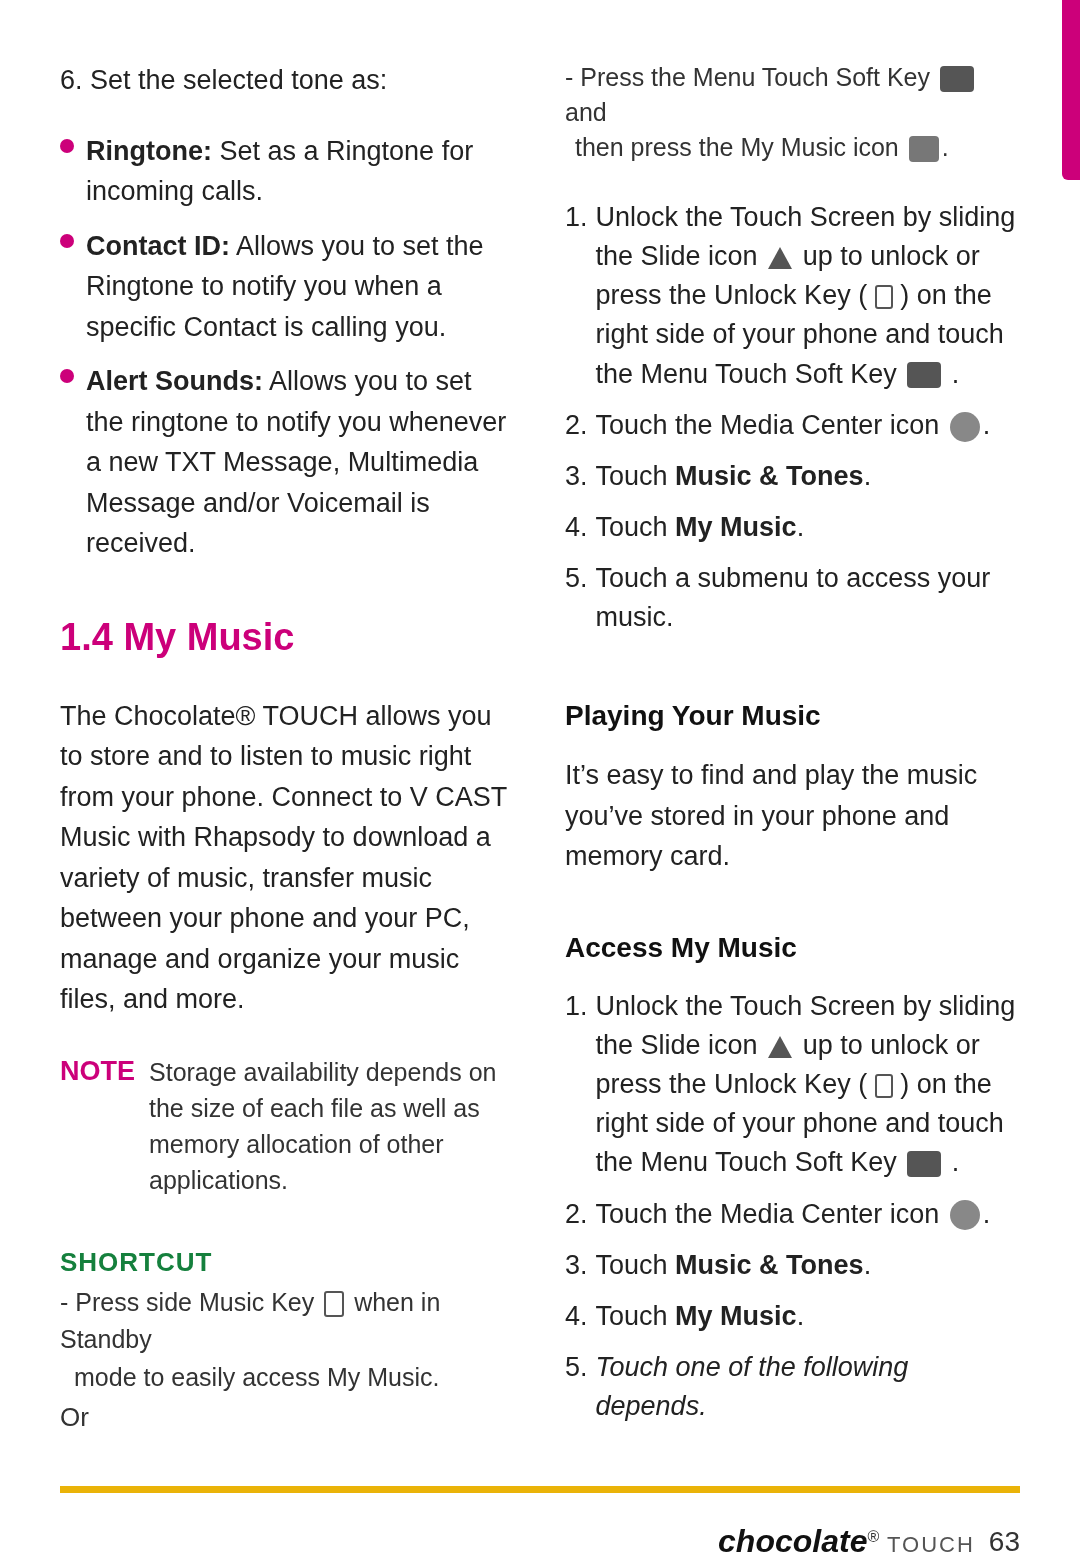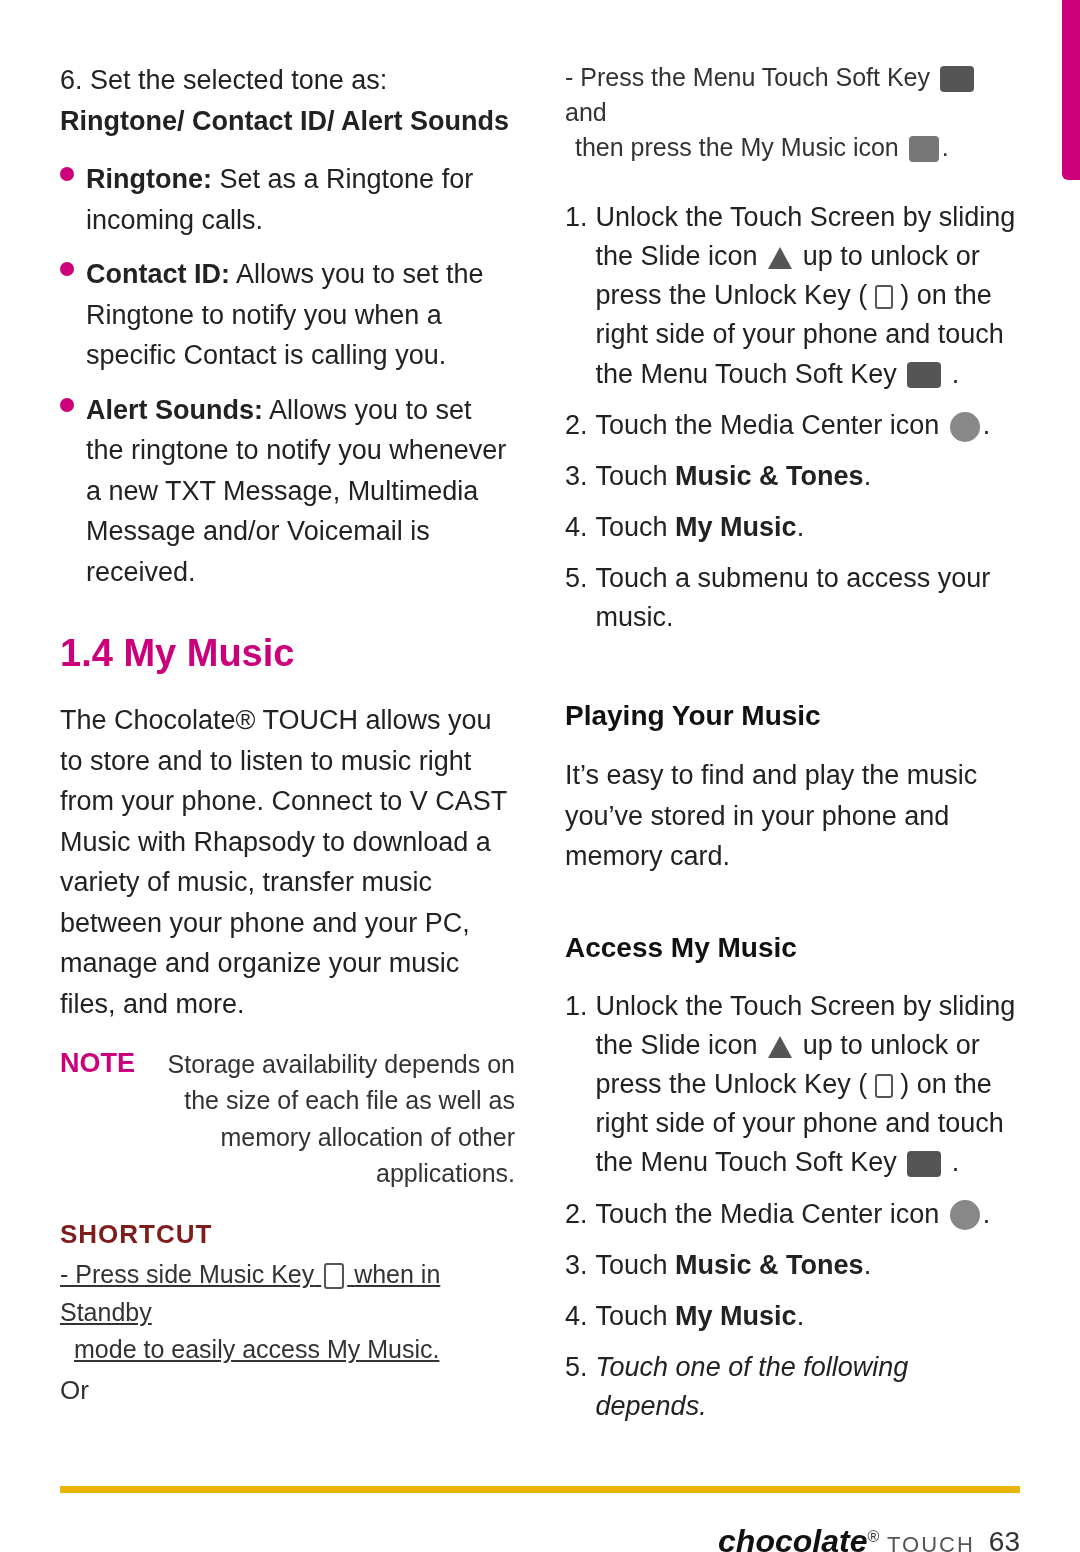--- a/index.html
+++ b/index.html
@@ -23,21 +23,21 @@
     .content-columns {
       display: flex;
       flex-direction: row;
       gap: 50px;
       flex: 1;
     }
     .left-column {
       flex: 1;
       display: flex;
       flex-direction: column;
-      gap: 0;
+      gap: 12px;
     }
     .right-column {
       flex: 1;
       display: flex;
       flex-direction: column;
       gap: 13px;
     }
     
     .top-right-note {
       font-size: 25px;
@@ -84,51 +84,49 @@
     .body-text {
       font-size: 27px;
       line-height: 1.5;
       color: #222;
       margin-bottom: 22px;
     }
     
     .note-box {
       display: flex;
       gap: 14px;
-      margin-bottom: 28px;
+      margin-bottom: 36px;
       align-items: flex-start;
-      text-align: right;
     }
     .note-label {
       font-size: 27px;
       font-weight: bold;
       color: #cc007a;
       flex-shrink: 0;
       padding-top: 2px;
     }
     .note-text {
       font-size: 25px;
       color: #333;
       line-height: 1.45;
     }
     
     .shortcut-label {
       font-size: 26px;
       font-weight: bold;
-      color: #7f1d1d;
+      color: #15803d;
       letter-spacing: 1px;
       margin-bottom: 6px;
       text-transform: uppercase;
     }
     .shortcut-text {
       font-size: 25px;
       color: #333;
       line-height: 1.5;
       margin-bottom: 6px;
-      text-decoration: underline;
     }
     .shortcut-or {
       font-size: 26px;
       color: #333;
       margin-top: 6px;
     }
     
     .bullet-list {
       list-style: none;
       margin-bottom: 16px;
@@ -207,21 +205,20 @@
 
 <div class="page-container">
   <div class="pink-bar"></div>
 
   <div class="content-columns">
 
     <div class="left-column">
 
       <div class="set-tone-item">
         <span>6. Set the selected tone as:</span><br>
-        <span class="set-tone-bold">Ringtone/ Contact ID/ Alert Sounds</span>
       </div>
 
       <ul class="bullet-list">
         <li>
           <span class="bullet-dot"></span>
           <span>
             <span class="bold-term">Ringtone:</span> Set as a Ringtone for incoming calls.
           </span>
         </li>
         <li>

